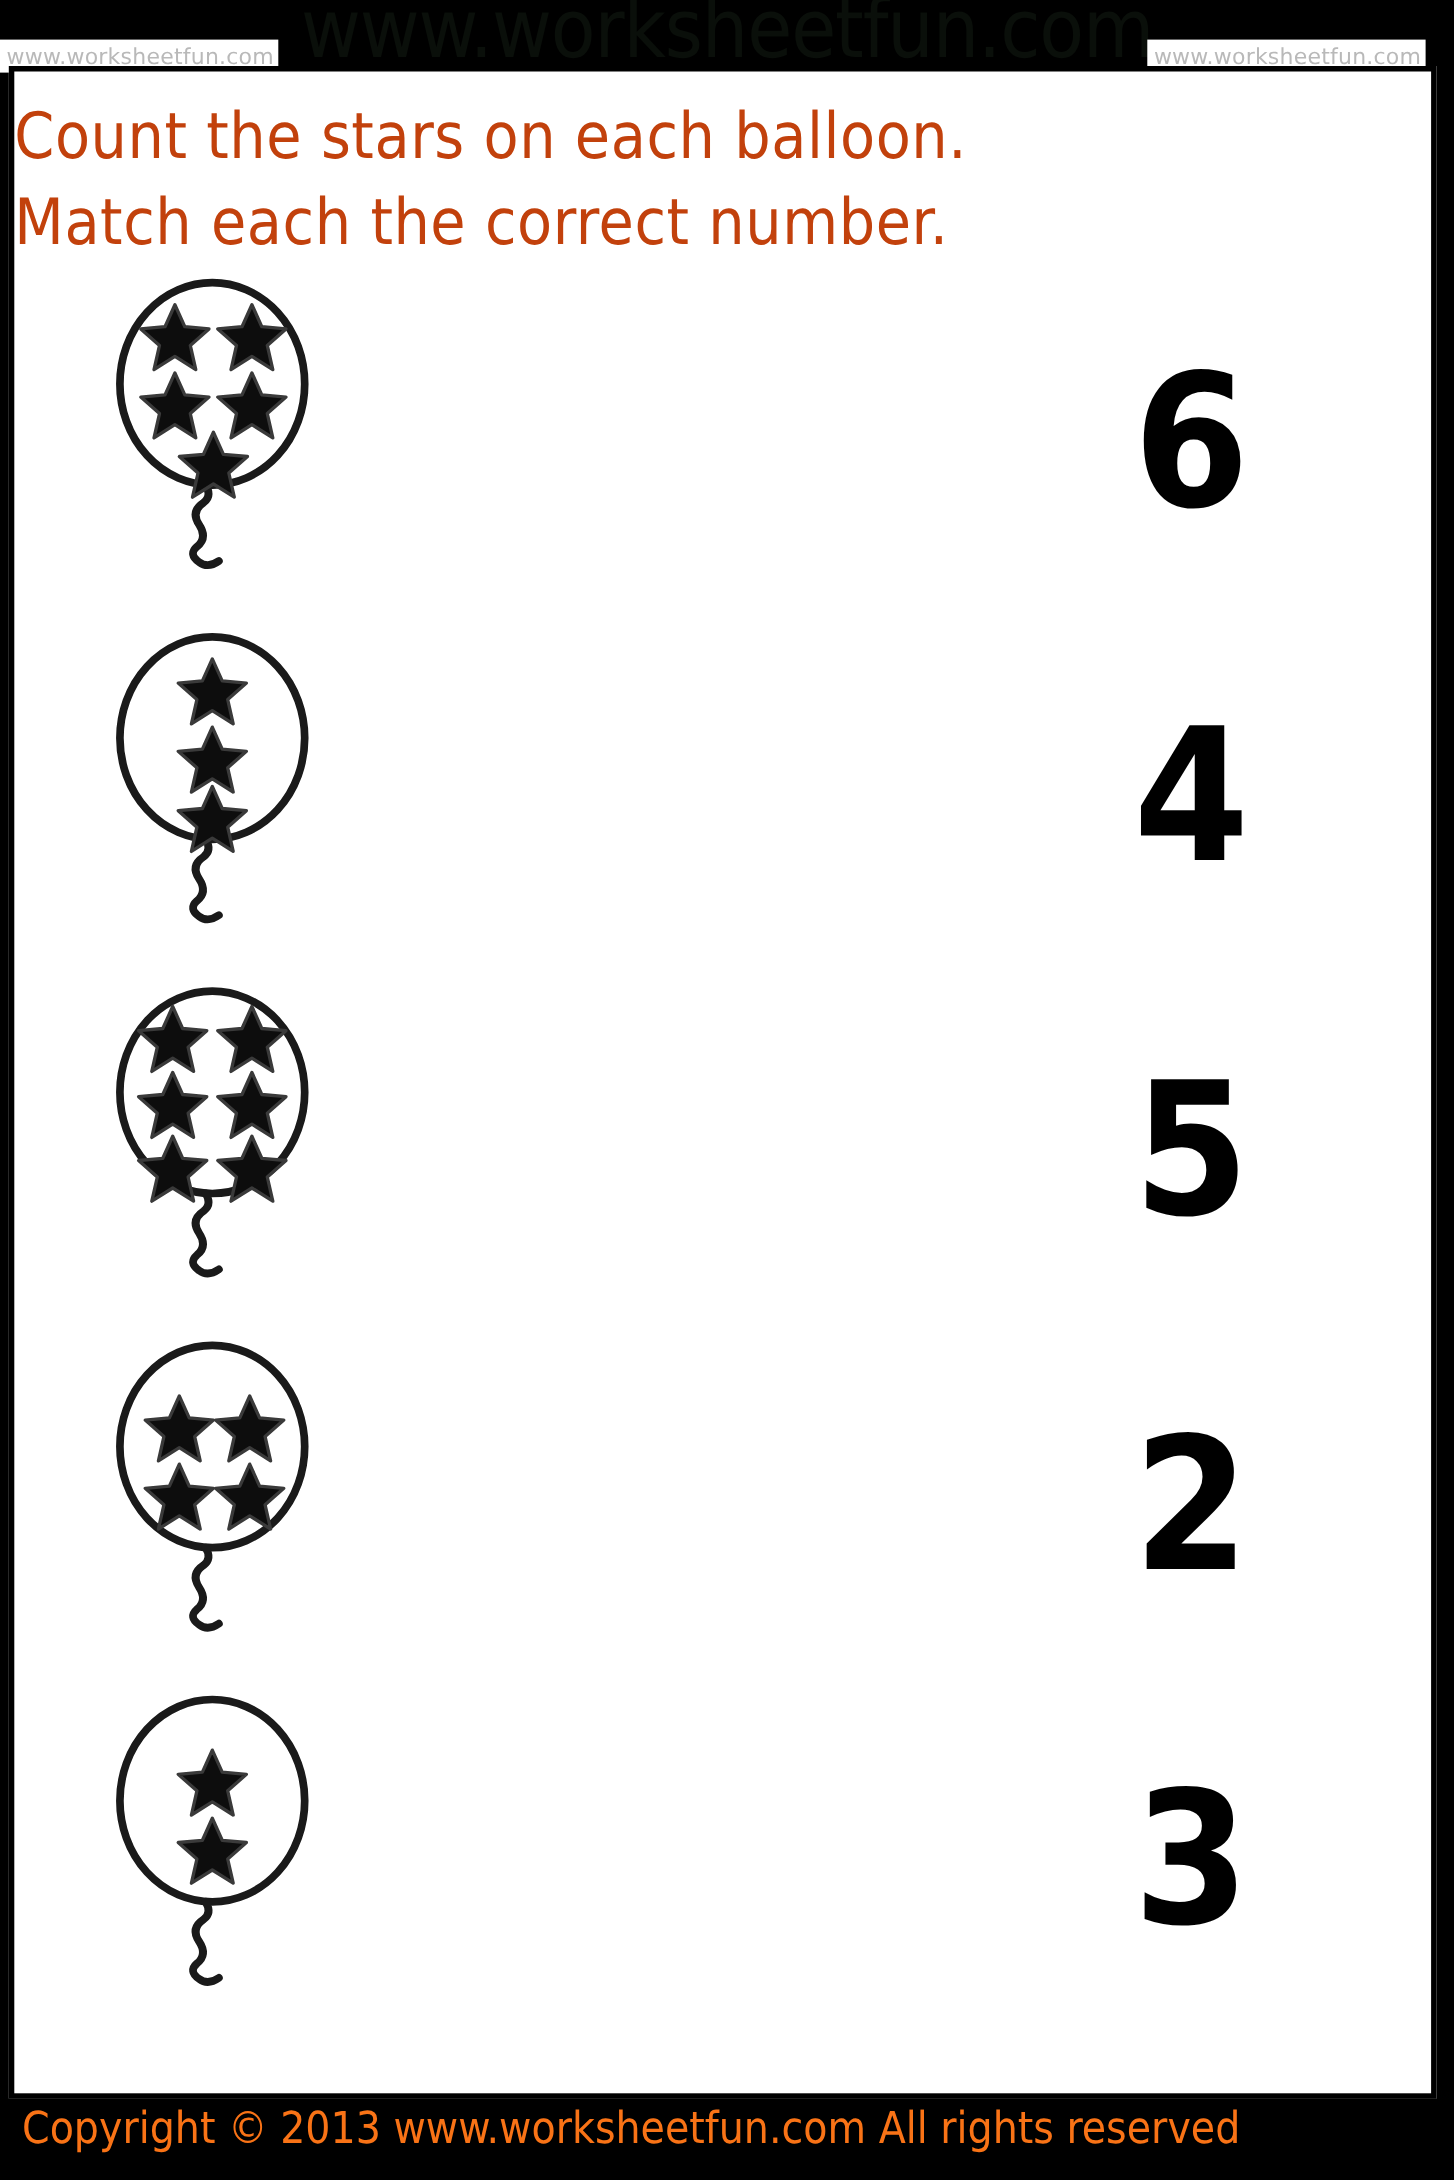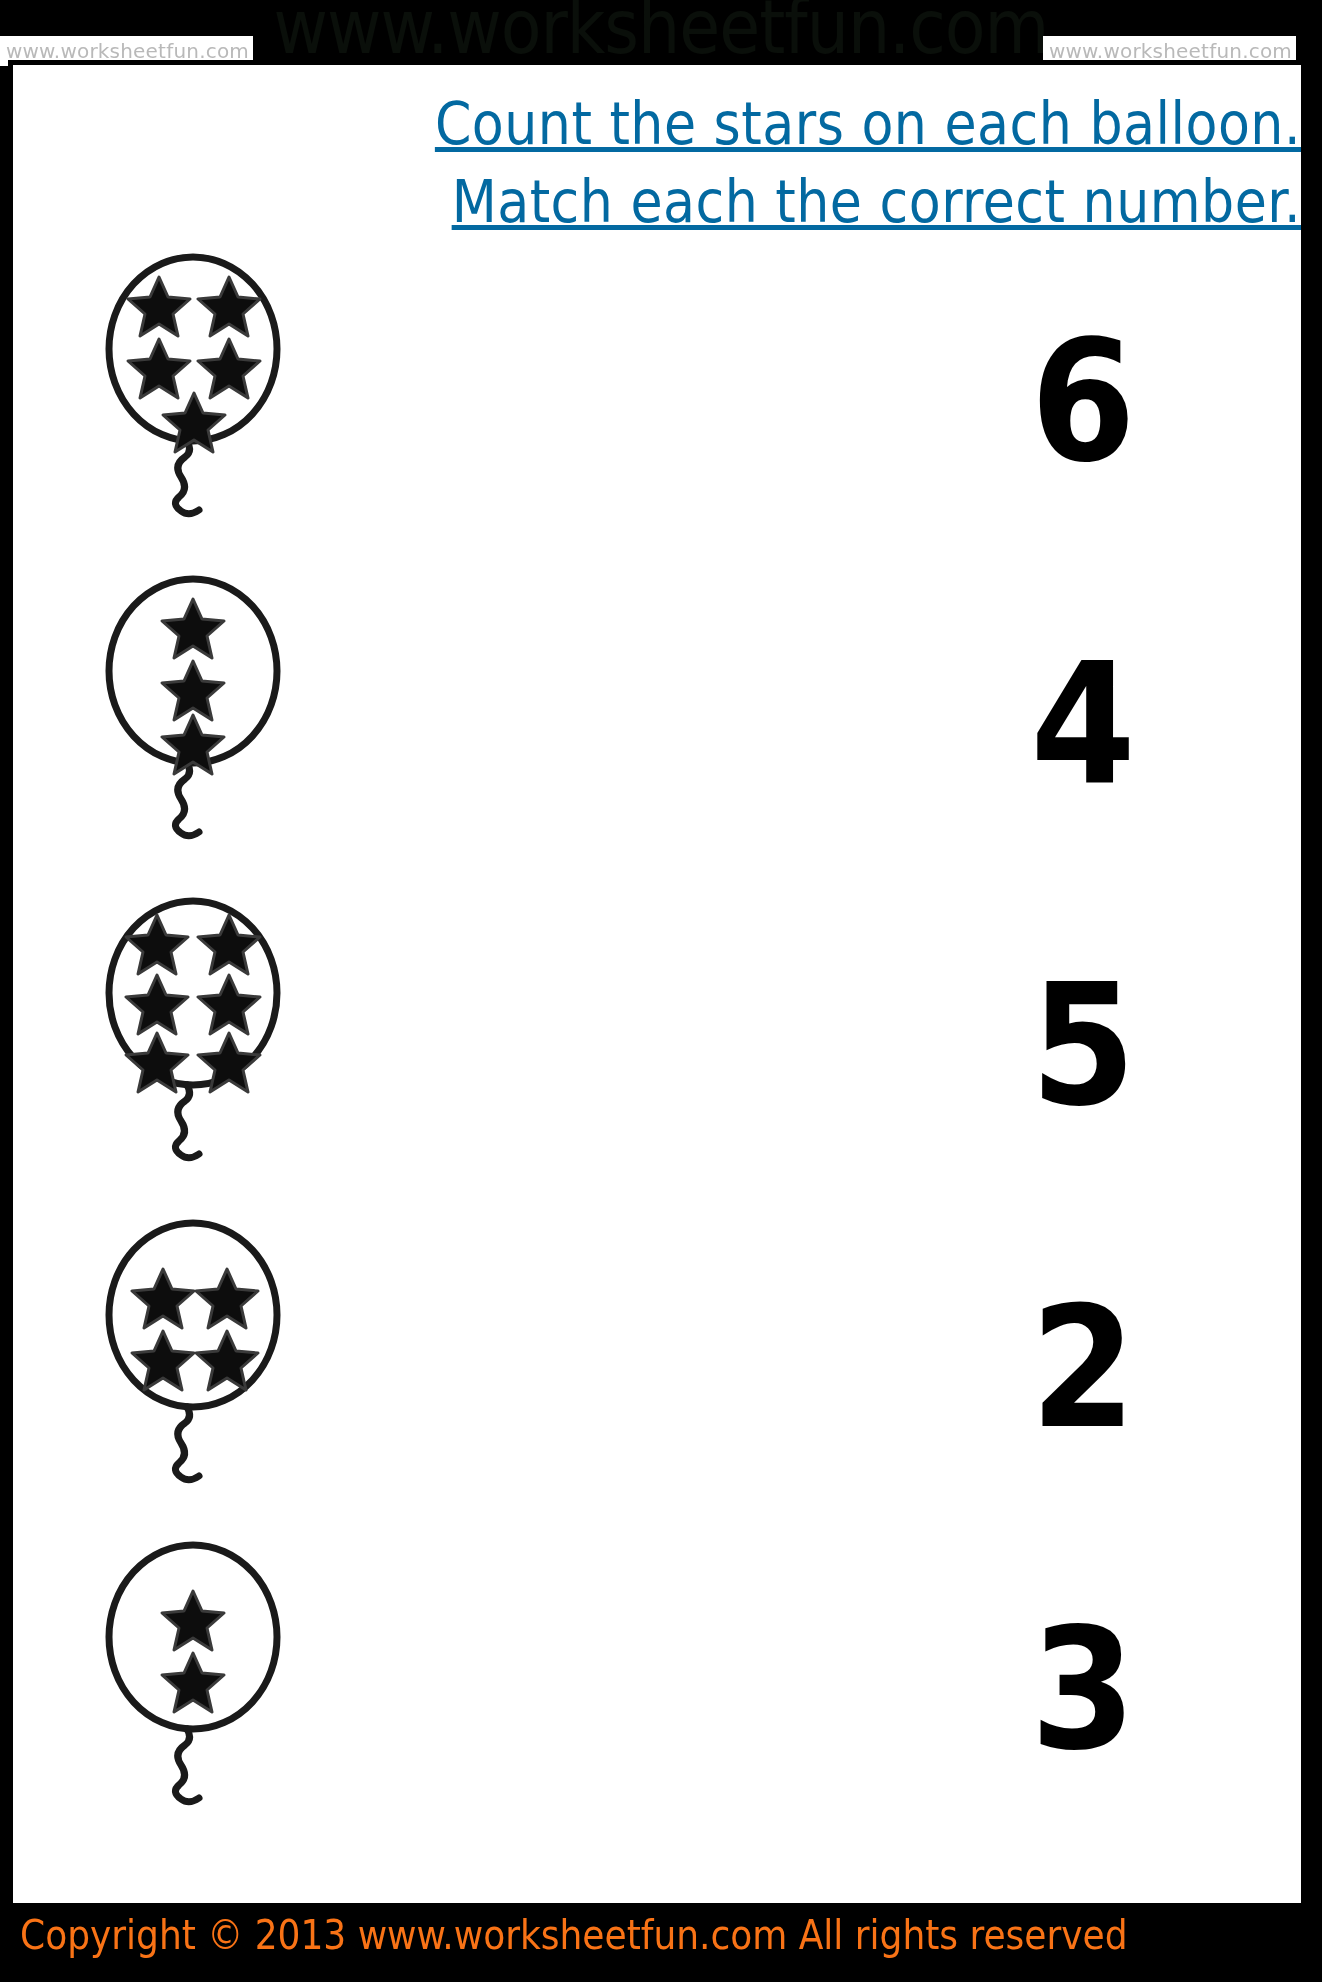--- a/index.html
+++ b/index.html
@@ -61,23 +61,22 @@
     background: #ffffff;
     border: 5px solid #000000;
     box-sizing: border-box;
     overflow: hidden;
   }
 
   #title-block {
     position: absolute;
     left: 0; top: 20px;
     width: 100%;
-    text-align: right;
-    color: #0369a1;
-    text-decoration: underline;
+    text-align: left;
+    color: #c2410c;
   }
   .title-line {
     font-family: "DejaVu Sans Condensed", "DejaVu Sans", sans-serif;
     font-size: 58px;
     font-weight: 400;
     line-height: 78px;
     letter-spacing: 0.5px;
     white-space: nowrap;
   }
 

